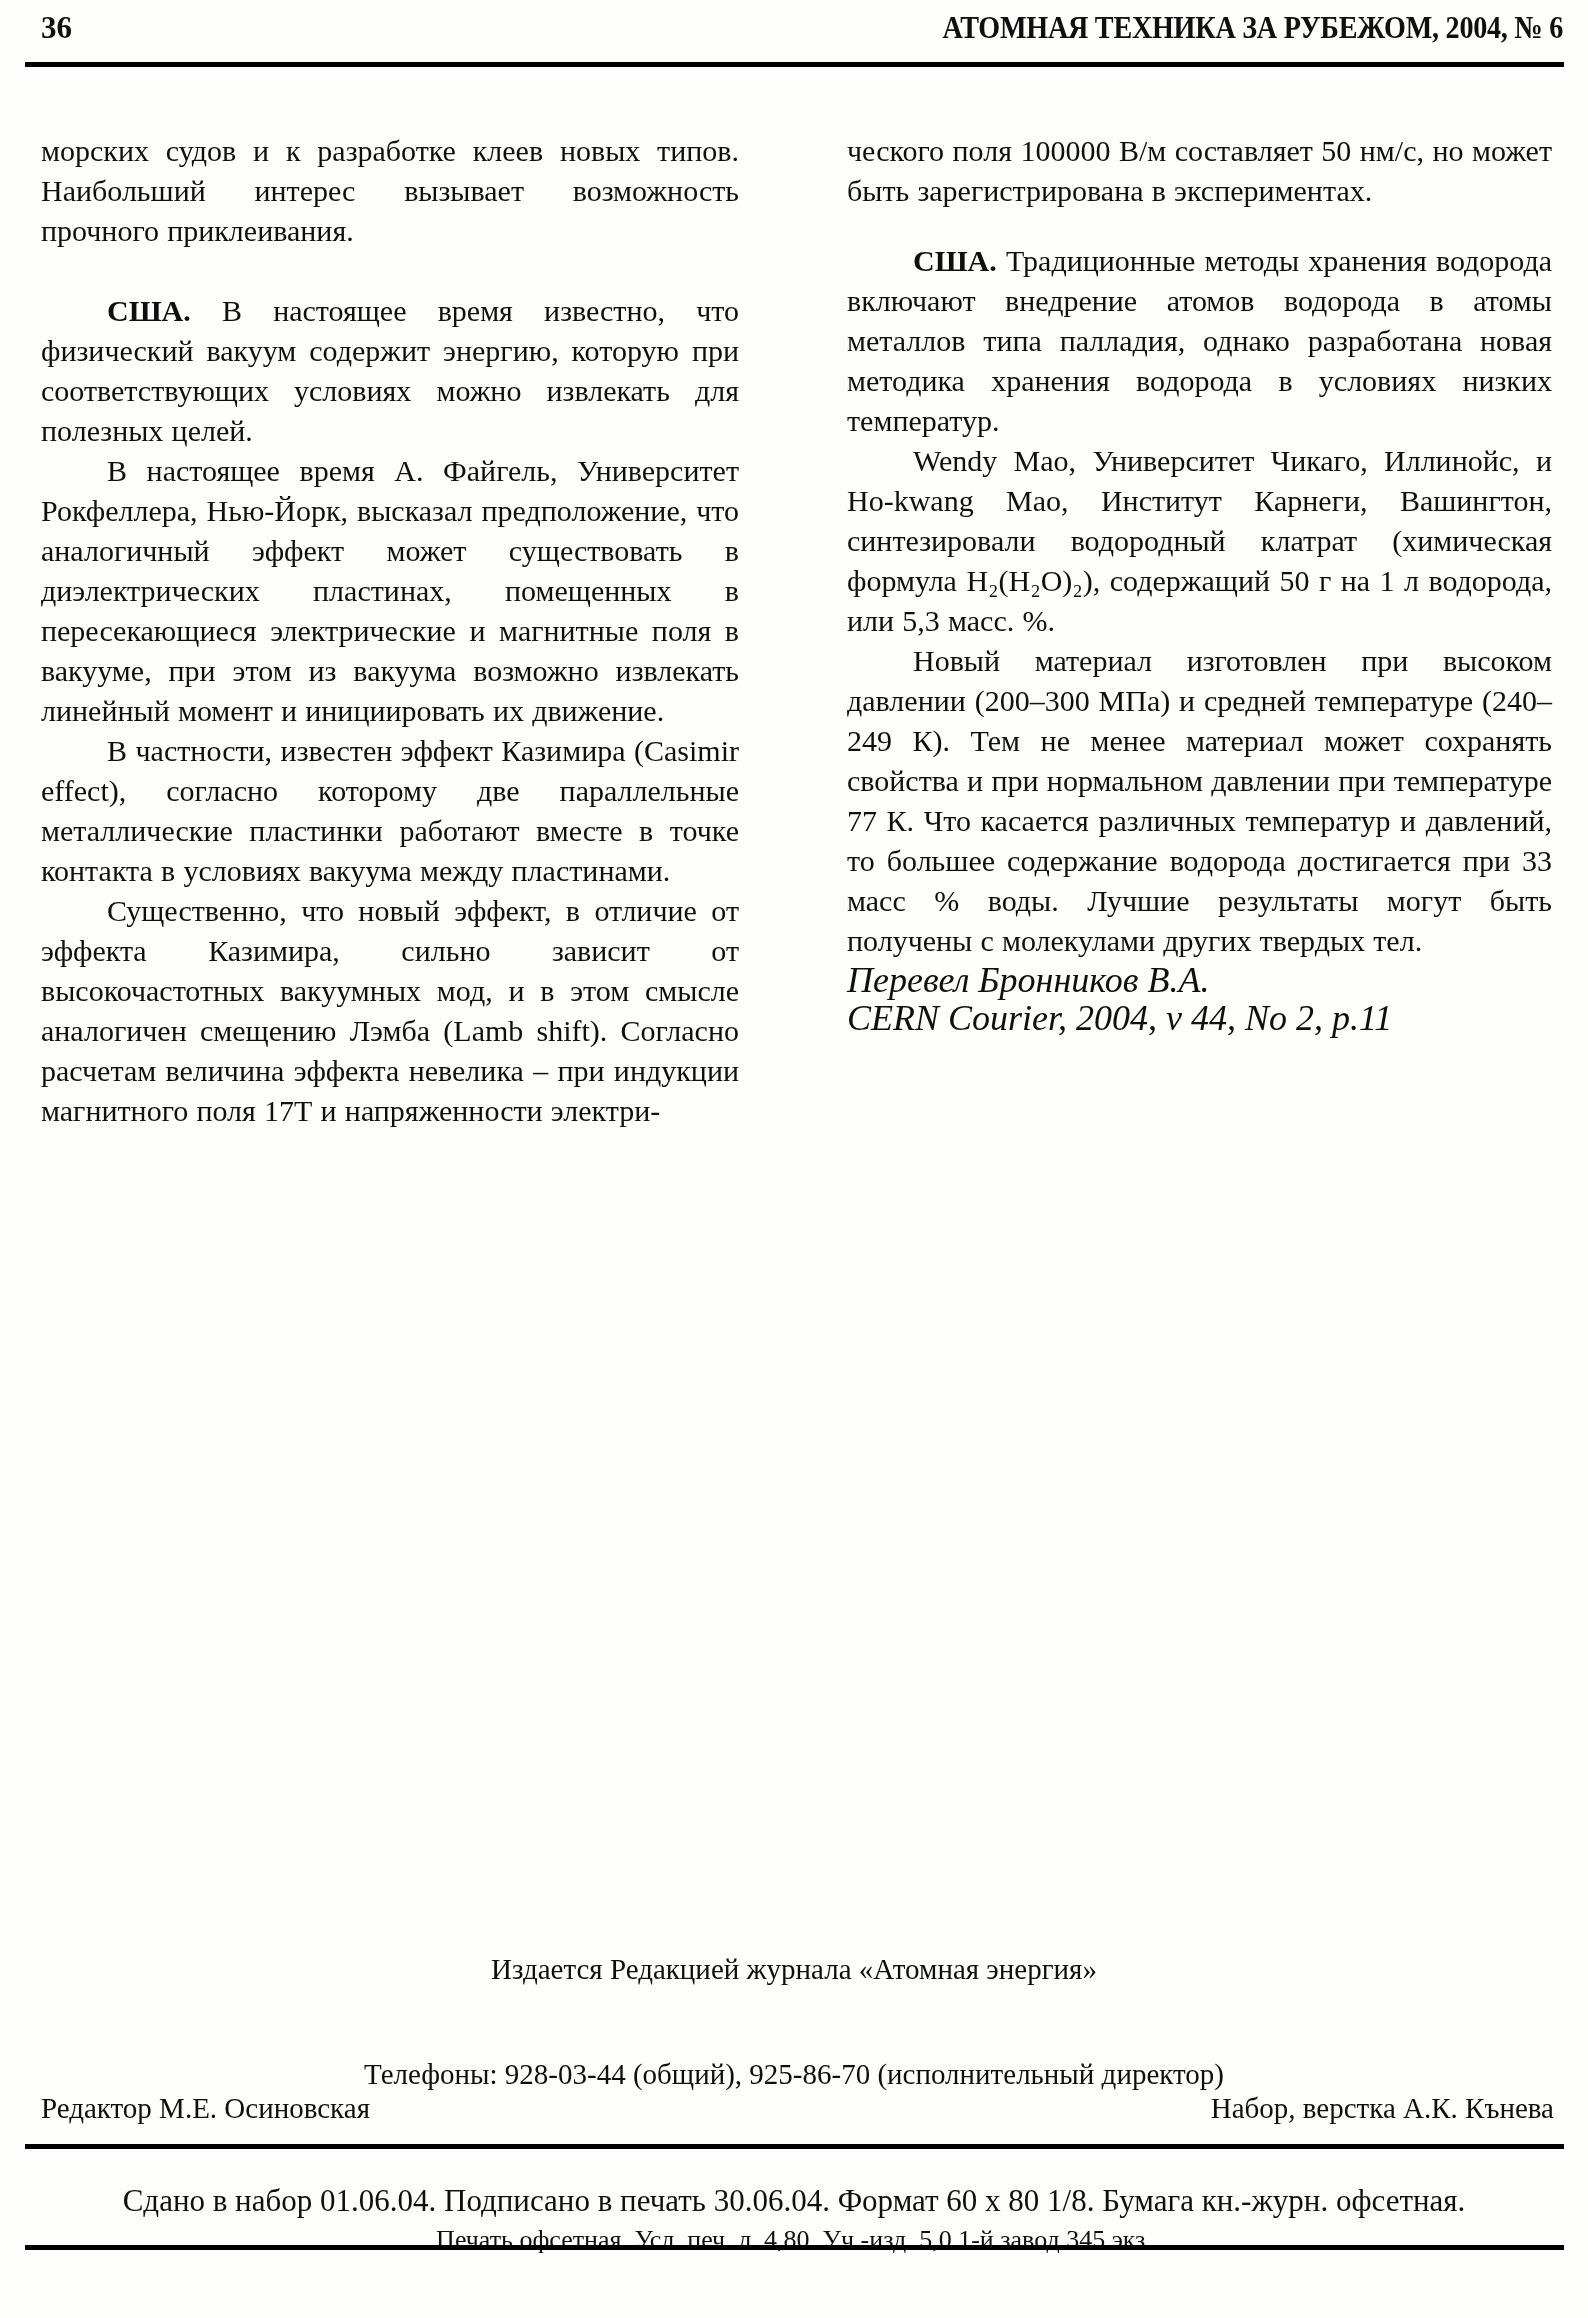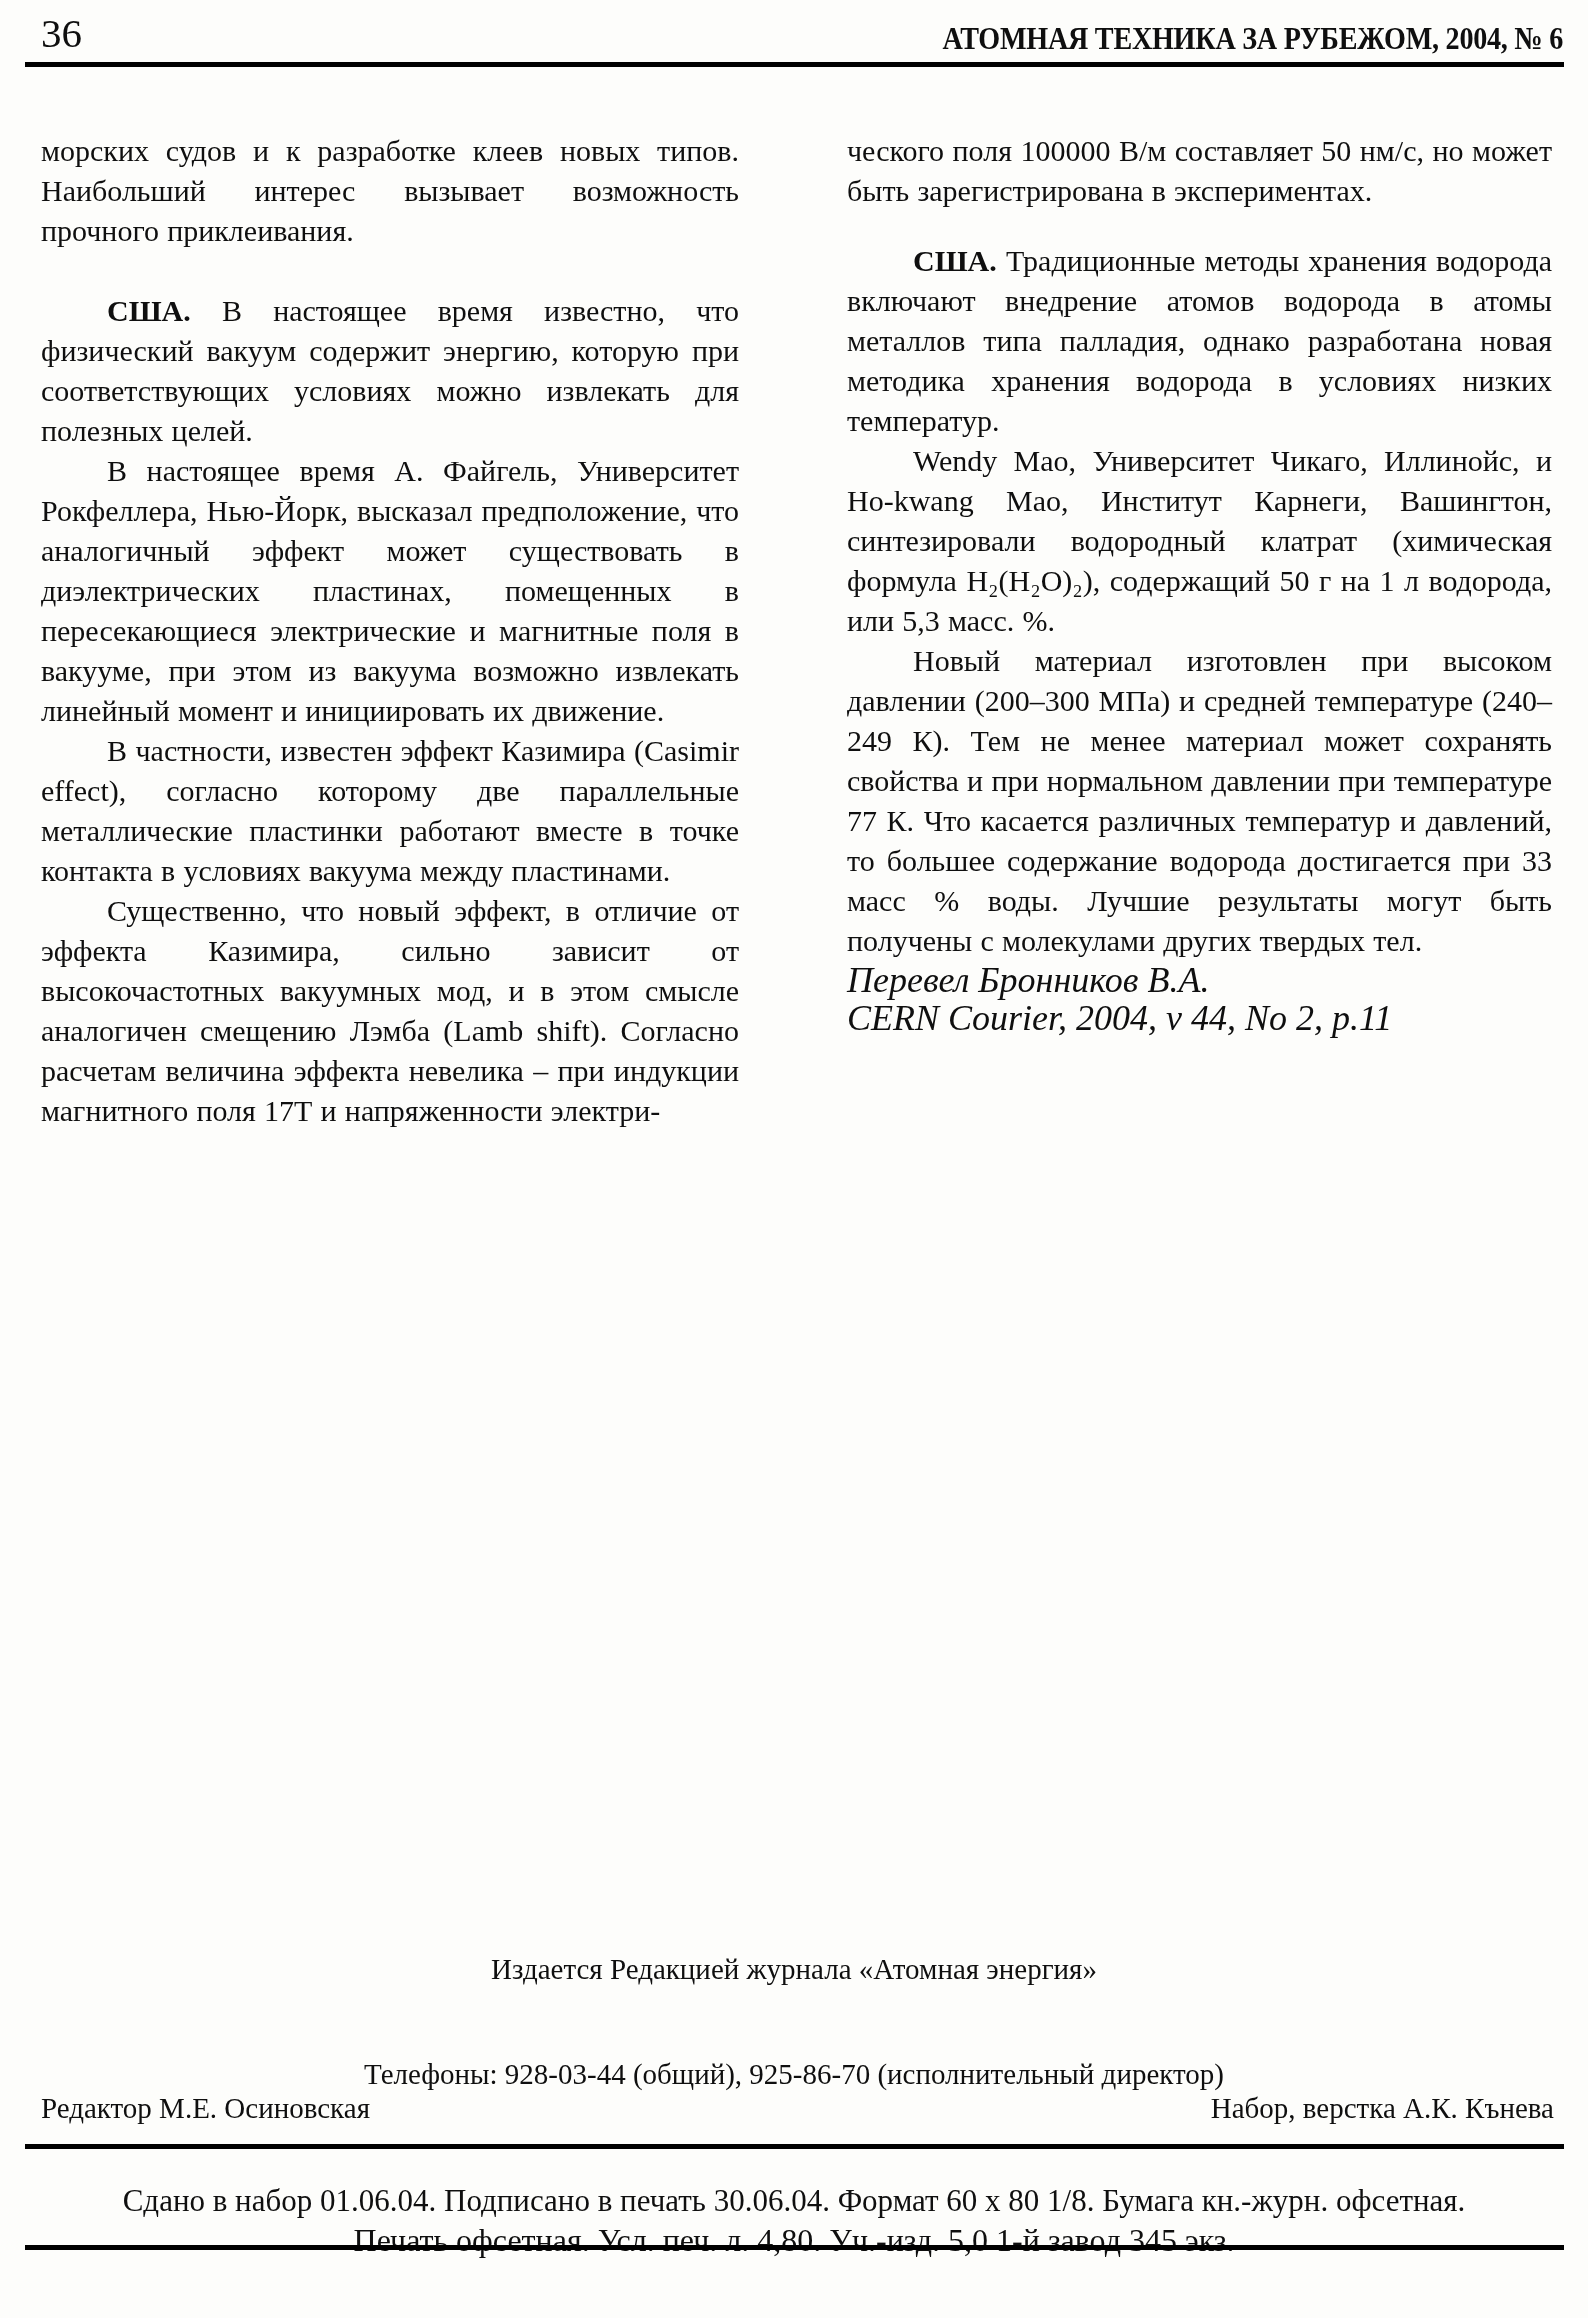--- a/index.html
+++ b/index.html
@@ -20,22 +20,22 @@
   .header-row {
     position: absolute;
     top: 9.3px;
     left: 41px;
     right: 25px;
     display: flex;
     justify-content: space-between;
     align-items: flex-end;
   }
   .page-number {
-    font-size: 41px;
-    font-weight: 400;
+    font-size: 31px;
+    font-weight: 700;
     letter-spacing: 0;
   }
   .journal-title {
     font-size: 32px;
     font-weight: 700;
     white-space: nowrap;
     transform: scaleX(0.88);
     transform-origin: 100% 100%;
     letter-spacing: -0.3px;
   }
@@ -92,21 +92,21 @@
     top: 2090px;
     left: 41px;
     right: 34px;
     display: flex;
     justify-content: space-between;
     font-size: 29px;
     line-height: 36px;
   }
   .rule-colophon-top    { top: 2144px; height: 4.6px; }
   .colophon-1           { top: 2162px; font-size: 31px; }
-  .colophon-2           { top: 2201px; font-size: 32px; }
+  .colophon-2           { top: 2201px; font-size: 26px; }
   .rule-colophon-bottom { top: 2245px; height: 4.6px; }
   .printer-line         { top: 2265px; }
 </style>
 </head>
 <body>
 
 <div class="page">
 
   <div class="header-row">
     <span class="page-number">36</span>

